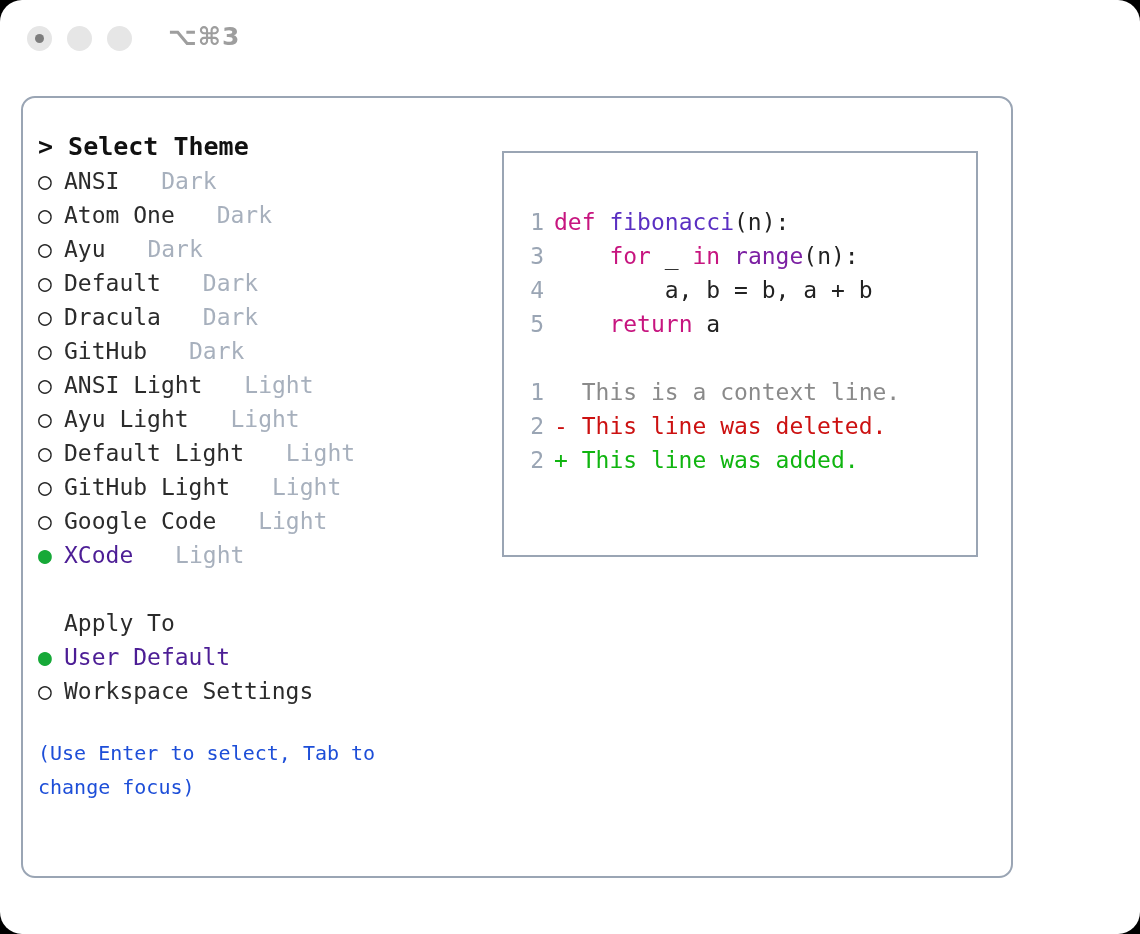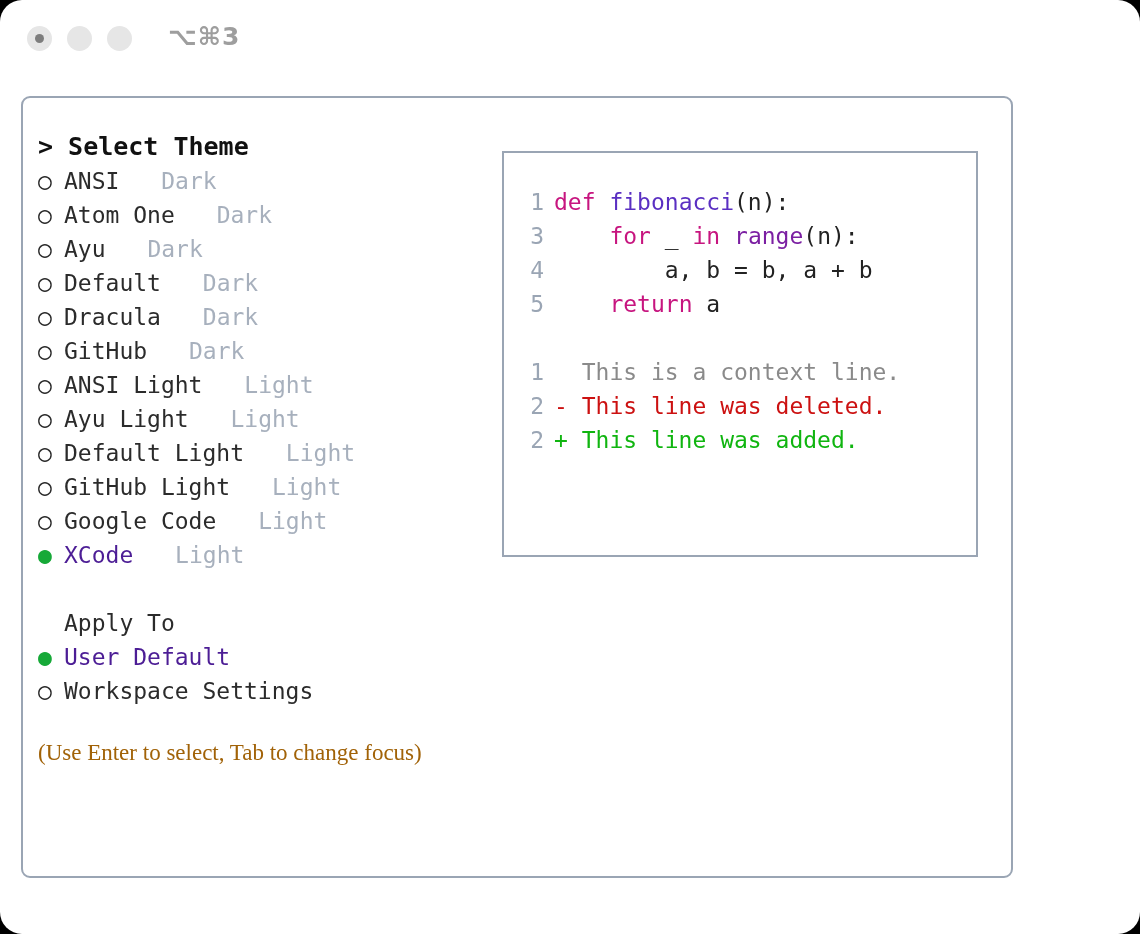--- a/index.html
+++ b/index.html
@@ -60,21 +60,21 @@
   }
 
   
   #window {
     position: absolute;
     left: 21px;
     top: 96px;
     width: 992px;
     height: 782px;
     border: 2px solid #9aa5b4;
-    border-radius: 9px;
+    border-radius: 14px;
     box-sizing: border-box;
     background: #ffffff;
   }
 
   
   #left-col {
     position: absolute;
     left: 15px;
     top: 32px;
     width: 460px;
@@ -110,25 +110,24 @@
   .apply-header {
     height: 34px;
     line-height: 34px;
     font-size: 23px;
     color: #2b2b2b;
     white-space: pre;
     padding-left: 26px;
   }
   #hint {
     margin-top: 28px;
-    font-size: 23px;
-    line-height: 34px;
-    color: #a16207;
+    font-size: 20px;
+    line-height: 34px;
+    color: #1d4ed8;
     width: 410px;
-    font-family: Liberation Serif, serif;
   }
 
   
   #right-col {
     position: absolute;
     left: 479px;
     top: 32px;
     width: 490px;
   }
   #preview-title {
@@ -143,21 +142,21 @@
     width: 476px;
     height: 406px;
     border: 2px solid #9aa5b4;
     box-sizing: border-box;
     background: #ffffff;
     position: relative;
   }
   #code-area {
     position: absolute;
     left: 12px;
-    top: 32px;
+    top: 52px;
     right: 4px;
   }
   .code-line {
     font-size: 23px;
     line-height: 34px;
     height: 34px;
     white-space: pre;
     color: #222222;
   }
   .lnum {

